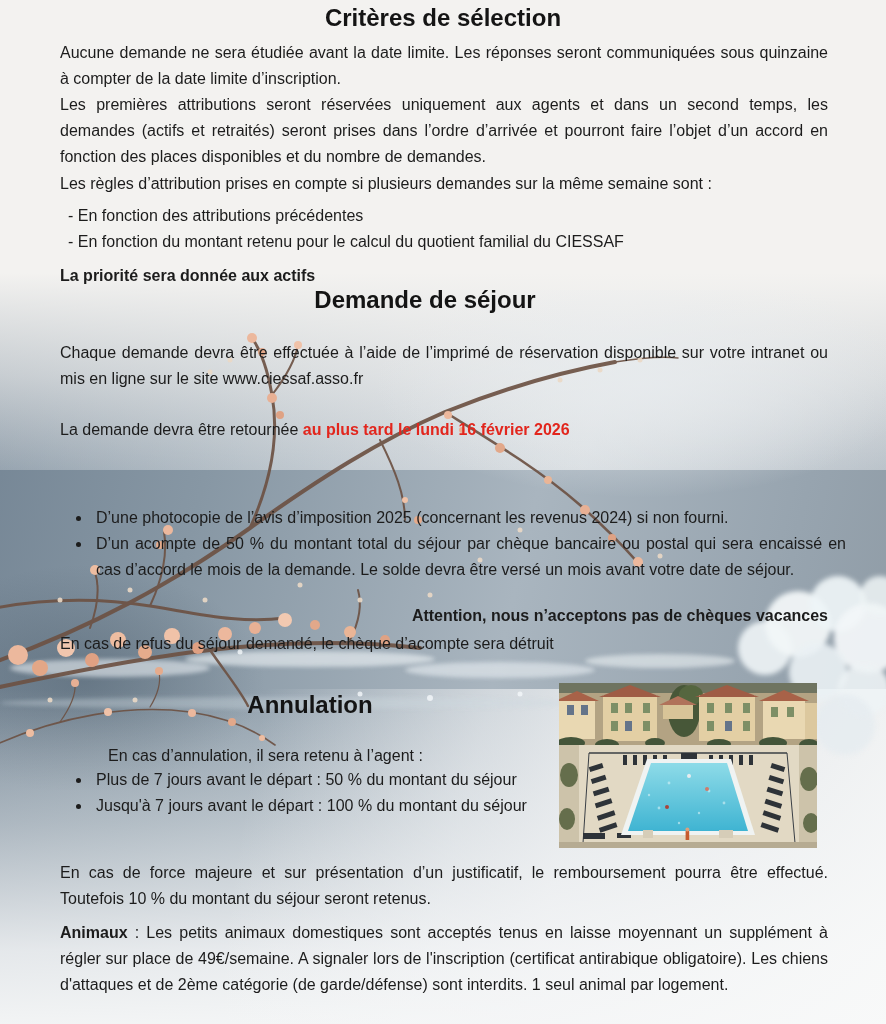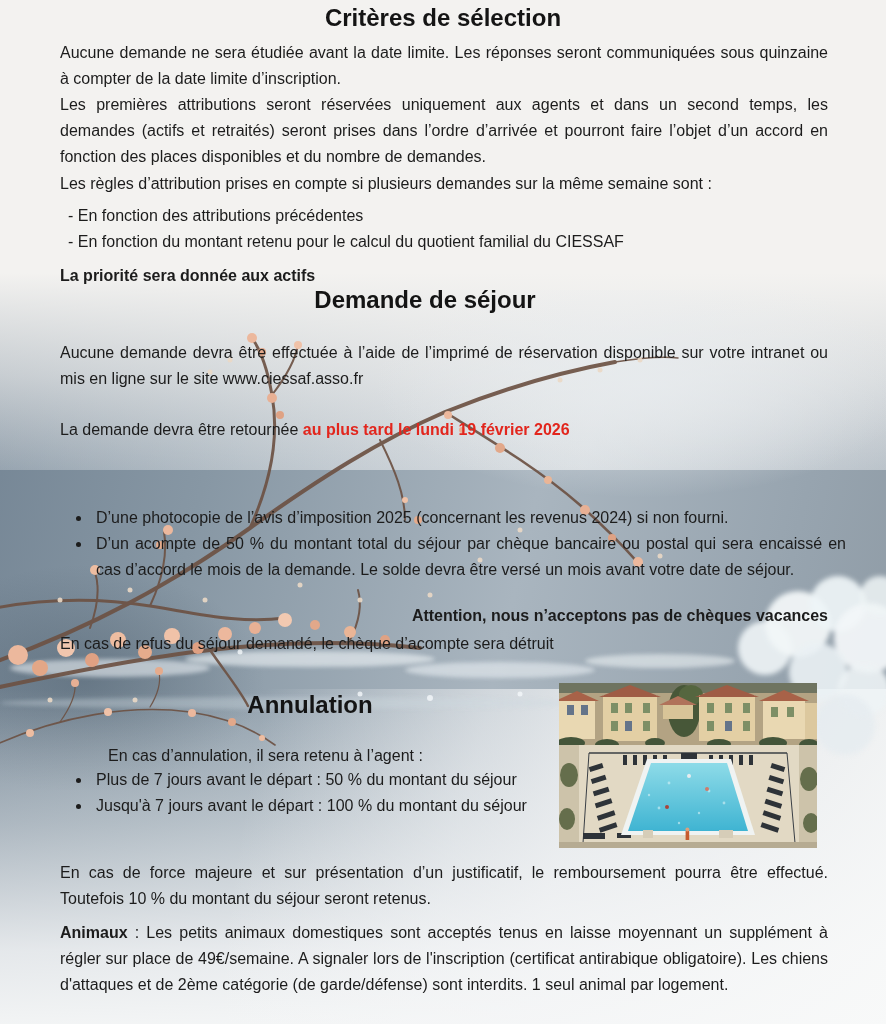--- a/index.html
+++ b/index.html
@@ -169,25 +169,25 @@
     <div class="rule-line">- En fonction du montant retenu pour le calcul du quotient familial du CIESSAF</div>
   </div>
 
   <div class="blk" style="top:171px;">Les règles d’attribution prises en compte si plusieurs demandes sur la même semaine sont :</div>
 
   <div class="blk bold" style="top:263px;">La priorité sera donnée aux actifs</div>
 
   <div class="heading" style="left:0;top:288px;width:760px;margin-left:45px;">Demande de séjour</div>
 
   <div class="blk just" style="top:340px;">
-    <span>Aucune demande devra être effectuée à l’aide de l’imprimé de réservation disponible sur votre intranet ou mis en ligne sur le site </span><span>www.ciessaf.asso.fr</span>
+    <span>Chaque demande devra être effectuée à l’aide de l’imprimé de réservation disponible sur votre intranet ou mis en ligne sur le site </span><span>www.ciessaf.asso.fr</span>
   </div>
 
   <div class="blk" style="top:417px;">
-    <span>La demande devra être retournée </span><span class="red">au plus tard le lundi 19 février 2026</span>
+    <span>La demande devra être retournée </span><span class="red">au plus tard le lundi 16 février 2026</span>
   </div>
 
 
   <ul class="doc-list blk just" style="top:505px;left:74px;width:754px;">
     <li>D’une photocopie de l’avis d’imposition 2025 (concernant les revenus 2024) si non fourni.</li>
     <li>D’un acompte de 50 % du montant total du séjour par chèque bancaire ou postal qui sera encaissé en cas d’accord le mois de la demande. Le solde devra être versé un mois avant votre date de séjour.</li>
   </ul>
 
   <div class="blk bold" style="top:603px;text-align:right;">Attention, nous n’acceptons pas de chèques vacances</div>
 

